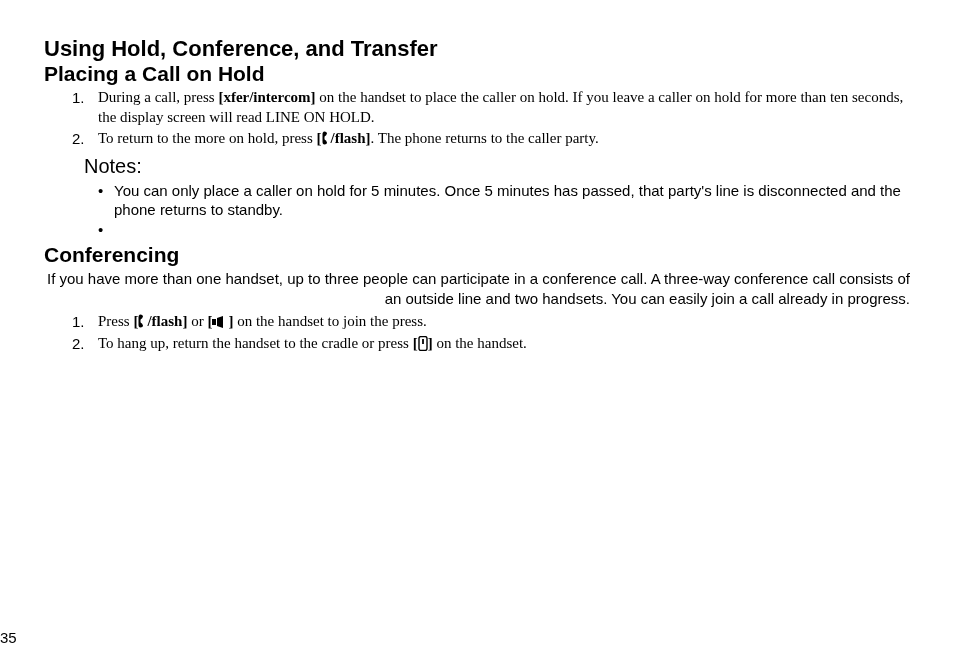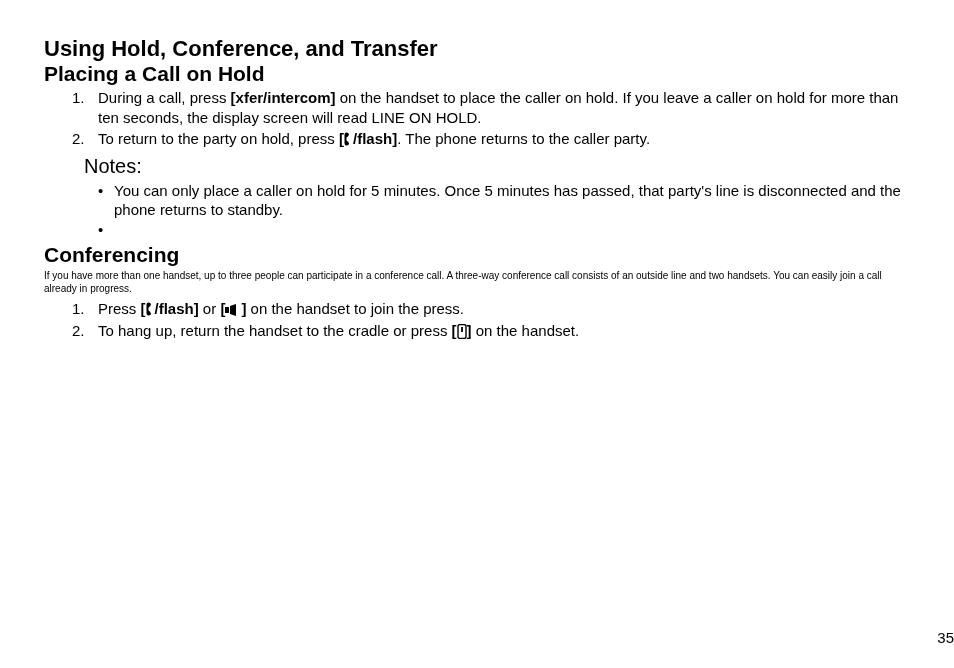--- a/index.html
+++ b/index.html
@@ -31,20 +31,21 @@
       font-size: 15px;
       line-height: 1.3;
       margin-bottom: 2px;
       align-items: flex-start;
     }
     .ol > li .num {
       min-width: 26px;
     }
     .ol > li .txt {
       flex: 1;
+      font-family: Liberation Serif, serif;
     }
     .notes-label {
       margin-left: 40px;
       font-size: 20px;
       line-height: 1.3;
       margin-bottom: 2px;
     }
     .ul {
       list-style: none;
       margin-left: 54px;
@@ -53,64 +54,65 @@
     .ul > li {
       display: flex;
       font-size: 15px;
       line-height: 1.3;
       align-items: flex-start;
     }
     .ul > li .bullet {
       min-width: 16px;
     }
     .intro {
-      font-size: 10px;
+      font-size: 15px;
       line-height: 1.3;
       margin-bottom: 4px;
+      text-align: right;
     }
     .b { font-weight: bold; }
     .icon-phone {
       display: inline-block;
       vertical-align: -2px;
     }
     .icon-speaker {
       display: inline-block;
       vertical-align: -2px;
     }
     .icon-end {
       display: inline-block;
       vertical-align: -3px;
     }
     .page-num {
       position: absolute;
       bottom: 22px;
       left: 0;
       width: 100%;
-      text-align: right;
+      text-align: left;
       font-size: 15px;
     }
   </style>
 </head>
 <body>
 
 <h1>Using Hold, Conference, and Transfer</h1>
 
 <h2>Placing a Call on Hold</h2>
 
 <ol class="ol">
   <li>
     <span class="num">1.</span>
     <span class="txt">
       <span>During a call, press </span><span class="b">[xfer/intercom]</span><span> on the handset to place the caller on hold. If you leave a caller on hold for more than ten seconds, the display screen will read LINE ON HOLD.</span>
     </span>
   </li>
   <li>
     <span class="num">2.</span>
     <span class="txt">
-      <span>To return to the party on hold, press </span><span class="b"><span>[</span><svg class="icon-phone" width="9" height="14" viewBox="0 0 9 14">
+      <span>To return to the more on hold, press </span><span class="b"><span>[</span><svg class="icon-phone" width="9" height="14" viewBox="0 0 9 14">
             <path d="M2.5 0.5 C1 0.5 0.5 2 0.5 3 L0.5 11 C0.5 12 1 13.5 2.5 13.5 C4 13.5 5 12.5 5 11.5 L4 9.5 C3.5 9 2.5 9 2.5 8 L2.5 6 C2.5 5 3.5 5 4 4.5 L5 2.5 C5 1.5 4 0.5 2.5 0.5 Z" fill="#000"></path>
           </svg><span>/flash]</span></span><span>. The phone returns to the caller party.</span>
     </span>
   </li>
 </ol>
 
 <div class="notes-label">Notes:</div>
 
 <ul class="ul">
   <li>

